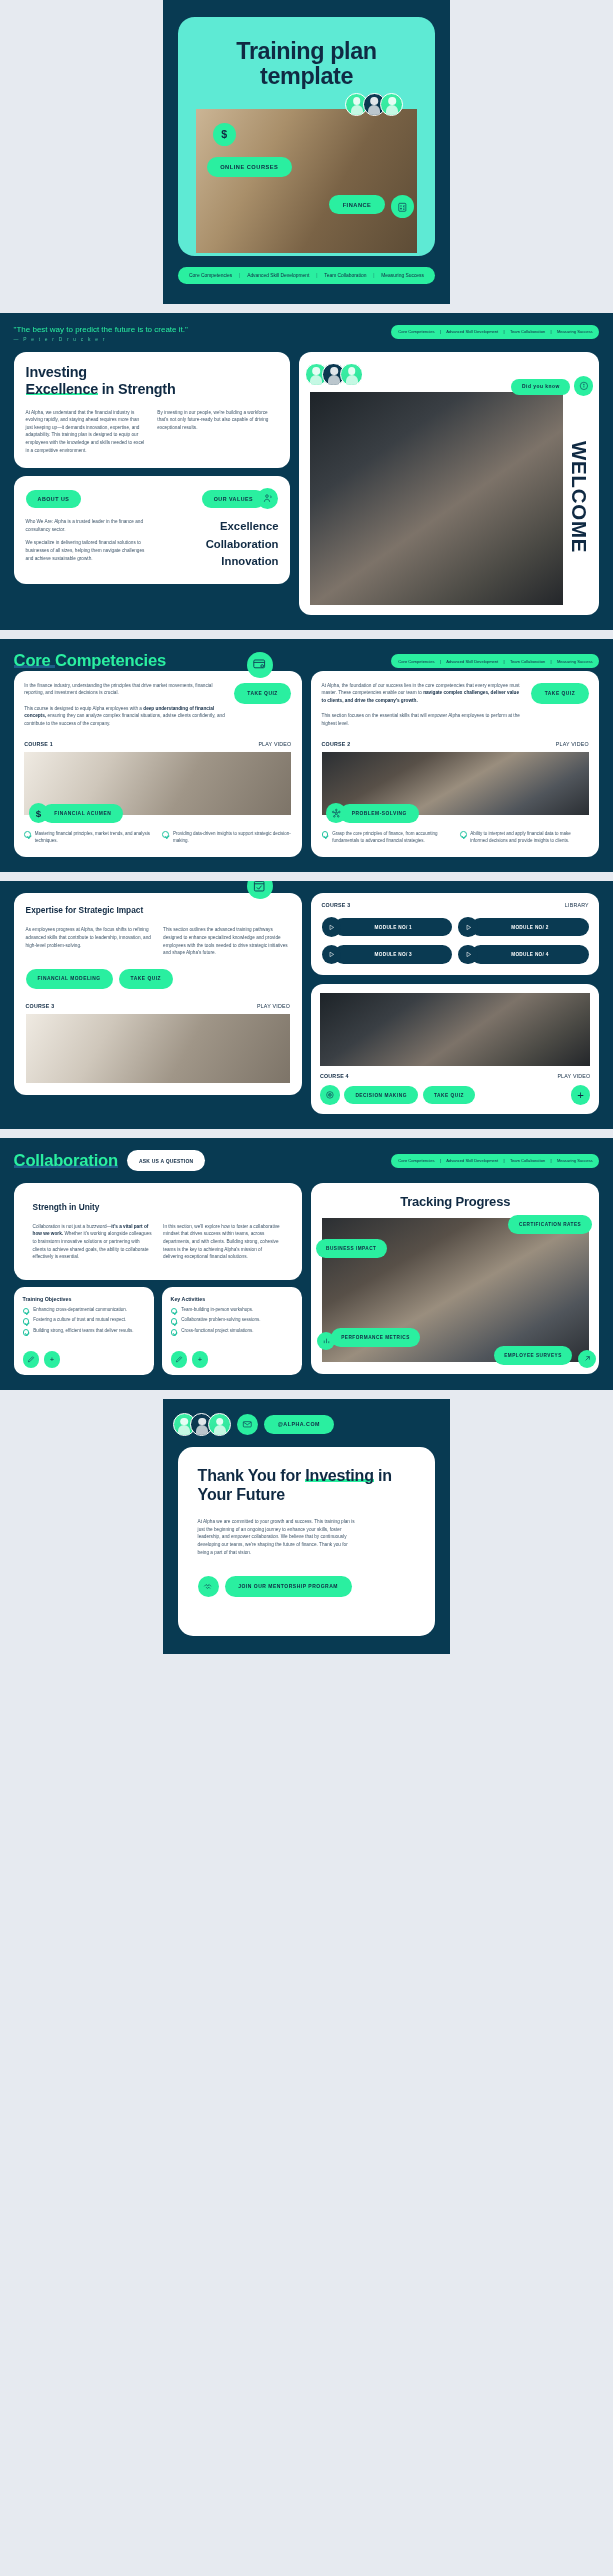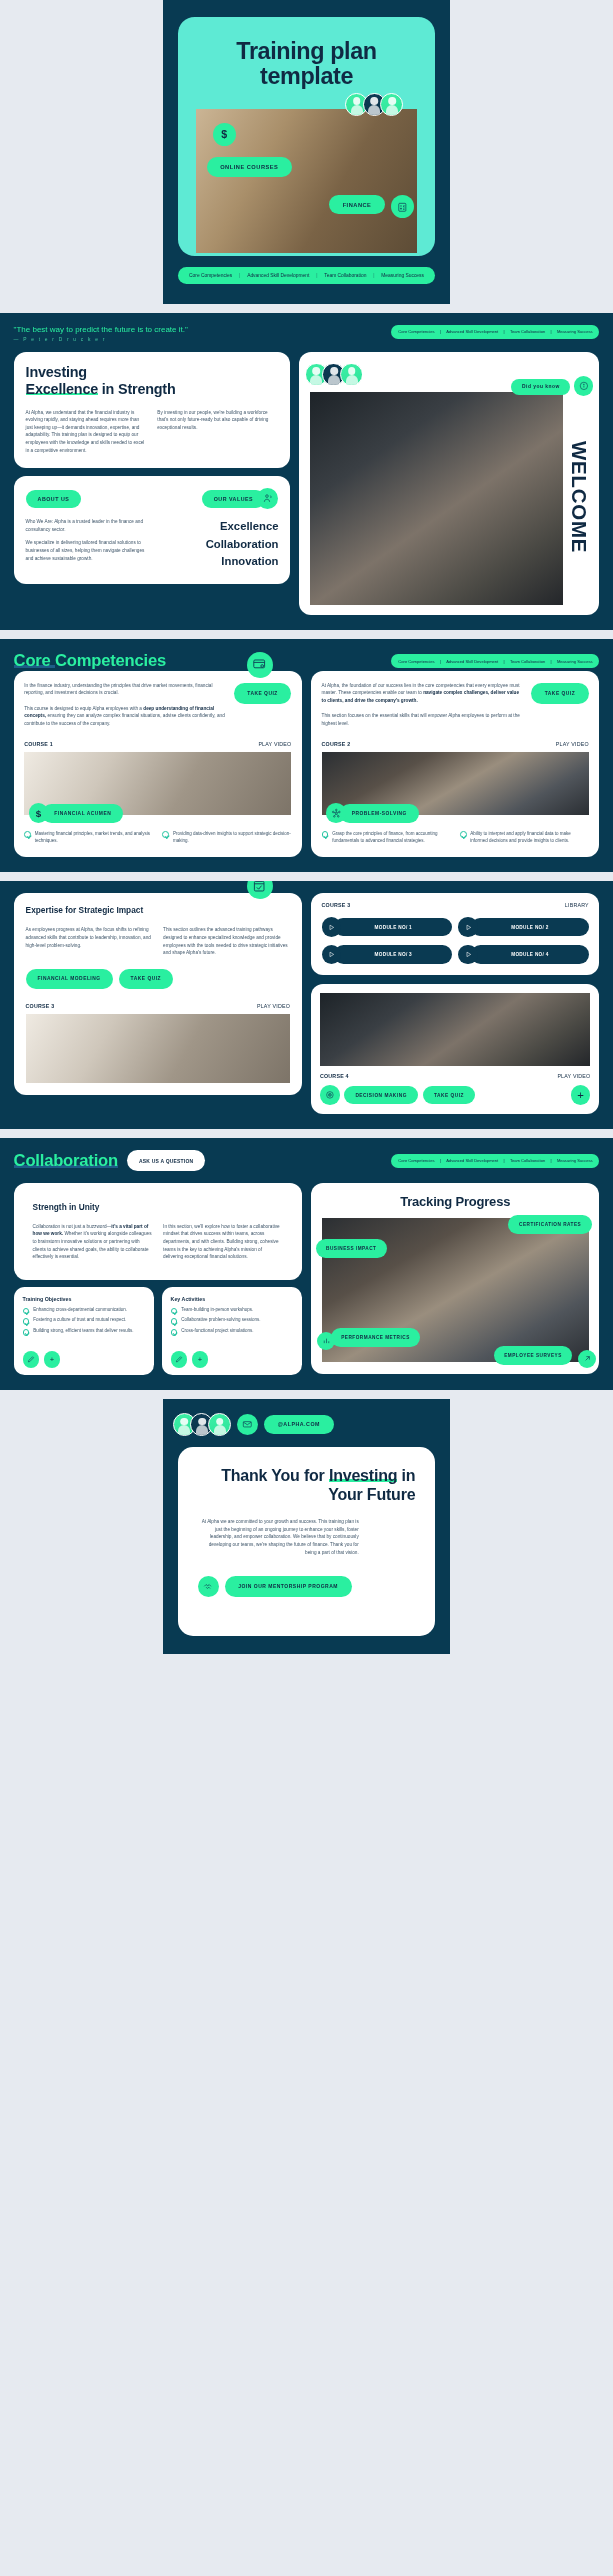--- a/index.html
+++ b/index.html
@@ -193,21 +193,21 @@
   .track-photo { height: 144px; margin-top: 9px; position: relative; }
   .tag-cert { position: absolute; right: 7.6px; top: 32px; font-size: 4.7px; padding: 6.8px 10.6px; z-index: 4; }
   .tag-biz { position: absolute; left: 4.5px; top: 56px; font-size: 4.7px; padding: 6.8px 10.6px; z-index: 4; }
   .tag-perf { position: absolute; left: 19.6px; bottom: 27px; font-size: 4.7px; padding: 6.8px 10.6px; z-index: 4; }
   .tag-perf-i { position: absolute; left: 6px; bottom: 24px; width: 18px; height: 18px; z-index: 4; }
   .tag-emp { position: absolute; right: 27px; bottom: 9px; font-size: 4.7px; padding: 6.8px 10.6px; z-index: 4; }
   .tag-emp-i { position: absolute; right: 3px; bottom: 6px; width: 18px; height: 18px; z-index: 4; }
 
   
   .slide6-wrap { background: var(--page-bg); display:flex; justify-content:center; }
-  .slide6 { width: 287px; background: #083a52; padding: 13.6px 15px 18px; text-align: right; }
+  .slide6 { width: 287px; background: #083a52; padding: 13.6px 15px 18px; }
   .ty-top { display:flex; align-items:center; gap: 6px; }
   .ty-mail { width: 21px; height: 21px; }
   .ty-email { font-size: 5.3px; padding: 6.8px 13.6px; }
   .ty-card { background:#fff; border-radius: 15px; padding: 19.6px 19.6px 18px; margin-top: 10.6px; position: relative; min-height: 189px; }
   .ty-h { font-size: 16px; font-weight: 700; color: var(--ink); line-height:1.2; letter-spacing:-0.2px; }
   .ty-body { font-size: 4.7px; line-height:1.62; color:#3d5468; margin-top: 13.6px; max-width: 74%; }
   .ty-foot { display:flex; align-items:center; gap: 6px; margin-top: 19.6px; }
   .ty-foot .circ { width: 21px; height: 21px; }
   .ty-foot .pill { font-size: 5px; padding: 7.6px 13.6px; }
 </style>

